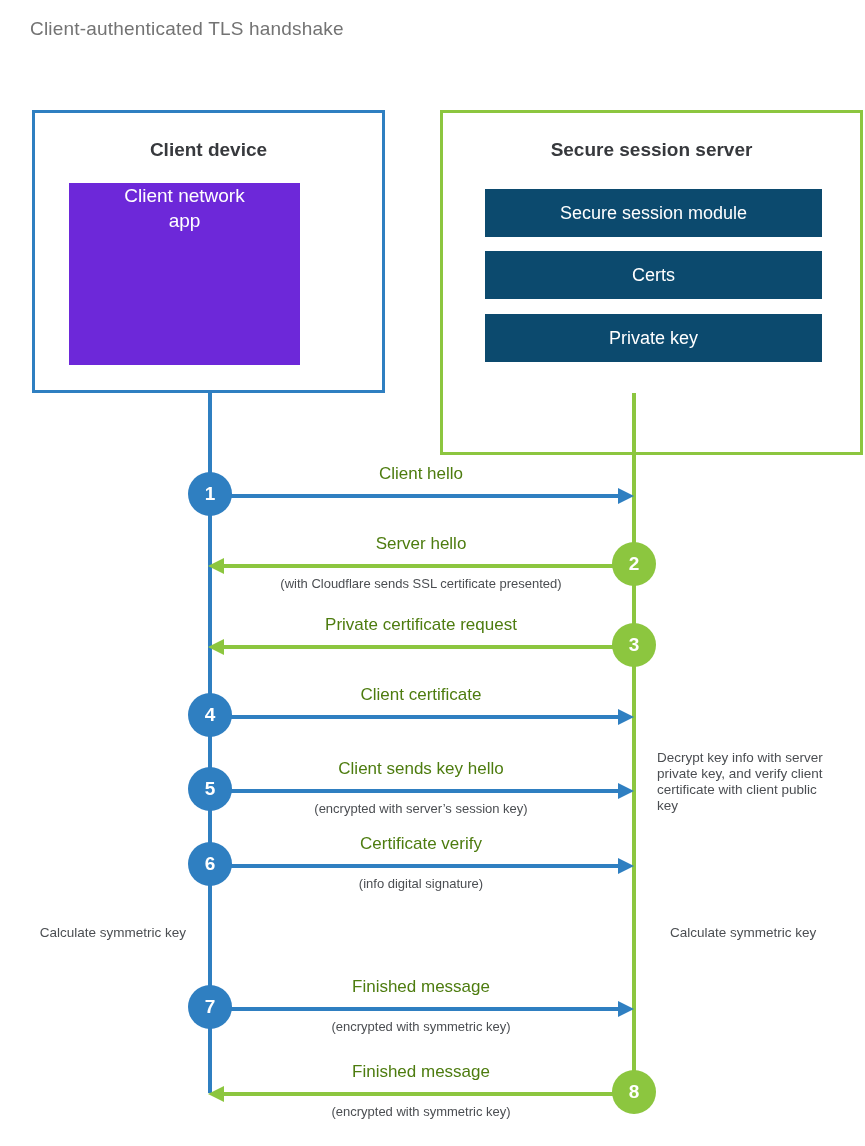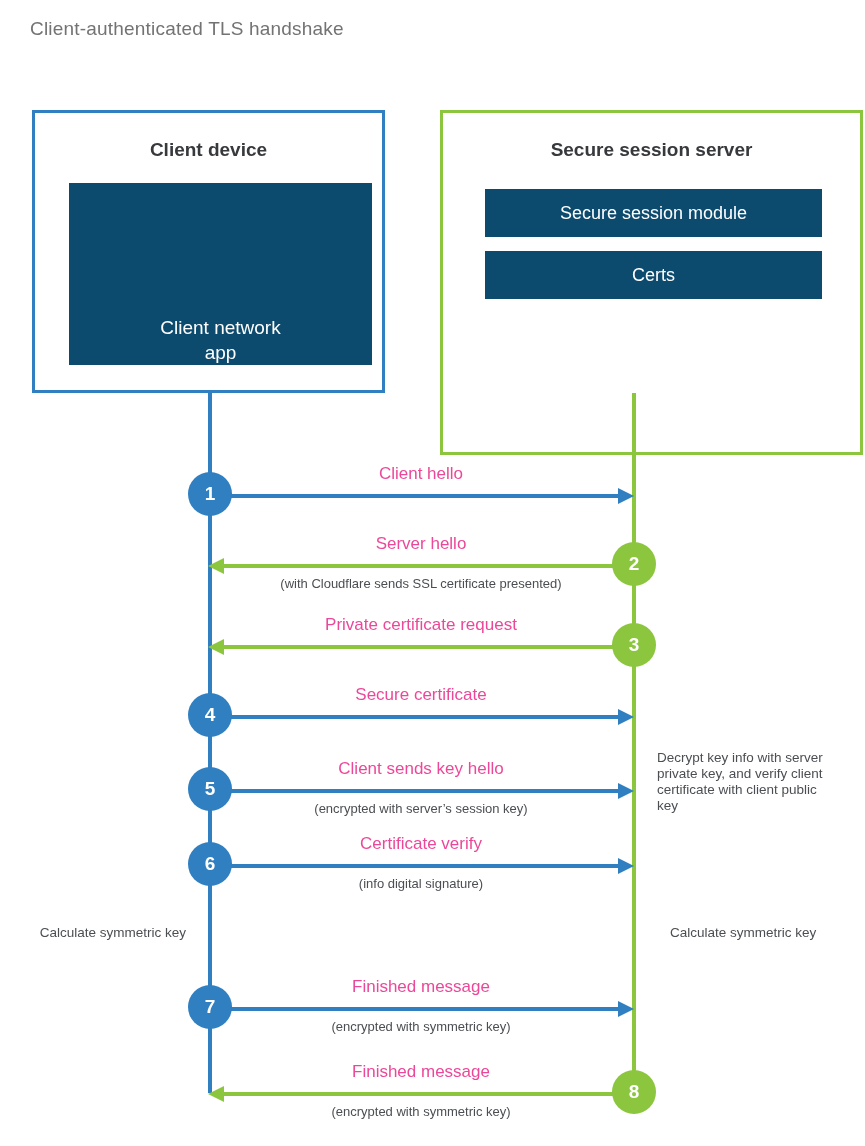--- a/index.html
+++ b/index.html
@@ -59,28 +59,28 @@
     text-align: center;
     font-size: 19px;
     font-weight: bold;
     color: #37393d;
   }
 
   #client-app {
     position: absolute;
     left: 34px;
     top: 70px;
-    width: 303px;
+    width: 231px;
     height: 182px;
-    background: #0c4a6e;
+    background: #6d28d9;
     color: #ffffff;
     font-size: 19px;
     line-height: 25px;
     display: flex;
-    align-items: flex-end;
+    align-items: flex-start;
     justify-content: center;
     text-align: center;
   }
 
   .server-bar {
     position: absolute;
     left: 42px;
     width: 337px;
     height: 48px;
     background: #0c4a6e;
@@ -146,21 +146,21 @@
     left: 208px;
     border-right: 16px solid #8cc63f;
   }
 
   .msg-label {
     position: absolute;
     left: 212px;
     width: 418px;
     text-align: center;
     font-size: 17px;
-    color: #ec4899;
+    color: #4d7c0f;
     top: -30px;
     white-space: nowrap;
   }
   .msg-sublabel {
     position: absolute;
     left: 212px;
     width: 418px;
     text-align: center;
     font-size: 13px;
     color: #4b4e52;
@@ -224,20 +224,21 @@
         <div>Client network</div>
         <div>app</div>
       </div>
     </div>
   </div>
 
   <div class="party-box" id="server-box">
     <div class="party-title">Secure session server</div>
     <div class="server-bar" id="server-bar-0">Secure session module</div>
     <div class="server-bar" id="server-bar-1">Certs</div>
+    <div class="server-bar" id="server-bar-2">Private key</div>
   </div>
 
   <div class="lifeline" id="lifeline-client"></div>
   <div class="lifeline" id="lifeline-server"></div>
 
   <div class="message" style="top:494px">
     <div class="msg-label">Client hello</div>
     <div class="msg-line to-right blue"></div>
     <div class="arrowhead right"></div>
   </div>
@@ -252,21 +253,21 @@
   <div class="step-circle green" style="top:542px">2</div>
 
   <div class="message" style="top:645px">
     <div class="msg-label">Private certificate request</div>
     <div class="msg-line to-left green"></div>
     <div class="arrowhead left"></div>
   </div>
   <div class="step-circle green" style="top:623px">3</div>
 
   <div class="message" style="top:715px">
-    <div class="msg-label">Secure certificate</div>
+    <div class="msg-label">Client certificate</div>
     <div class="msg-line to-right blue"></div>
     <div class="arrowhead right"></div>
   </div>
   <div class="step-circle blue" style="top:693px">4</div>
 
   <div class="message" style="top:789px">
     <div class="msg-label">Client sends key hello</div>
     <div class="msg-line to-right blue"></div>
     <div class="arrowhead right"></div>
     <div class="msg-sublabel">(encrypted with server’s session key)</div>

